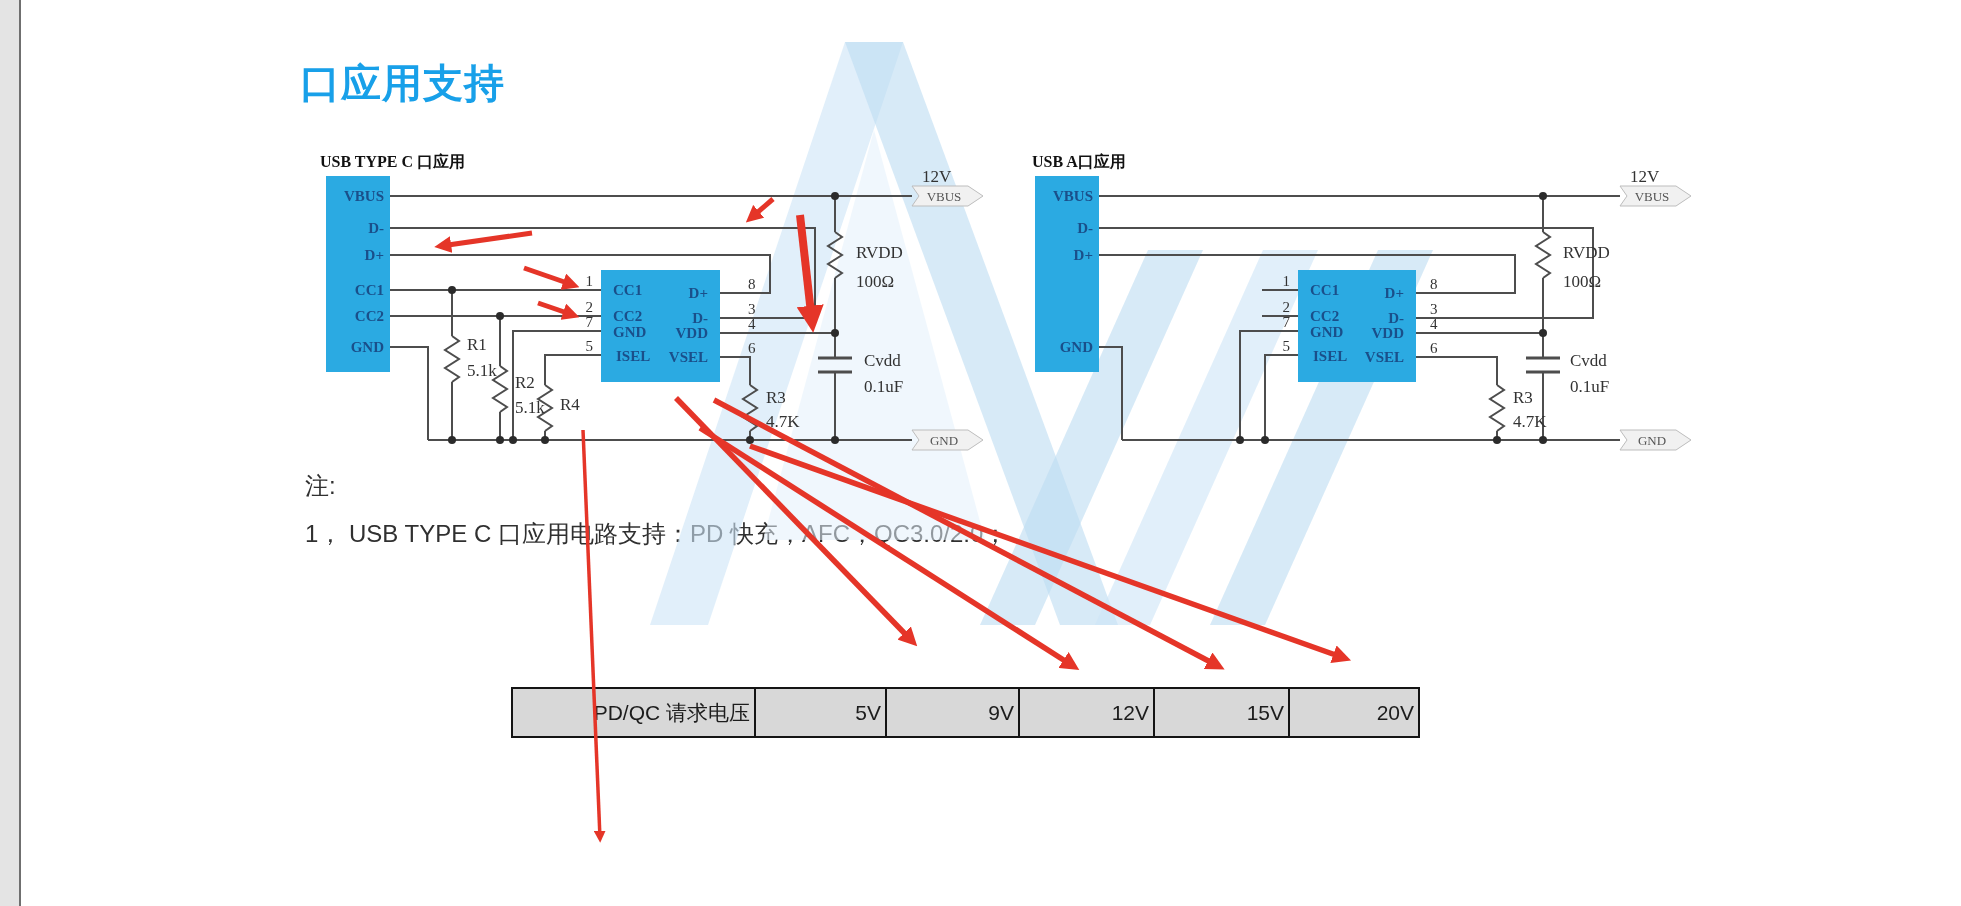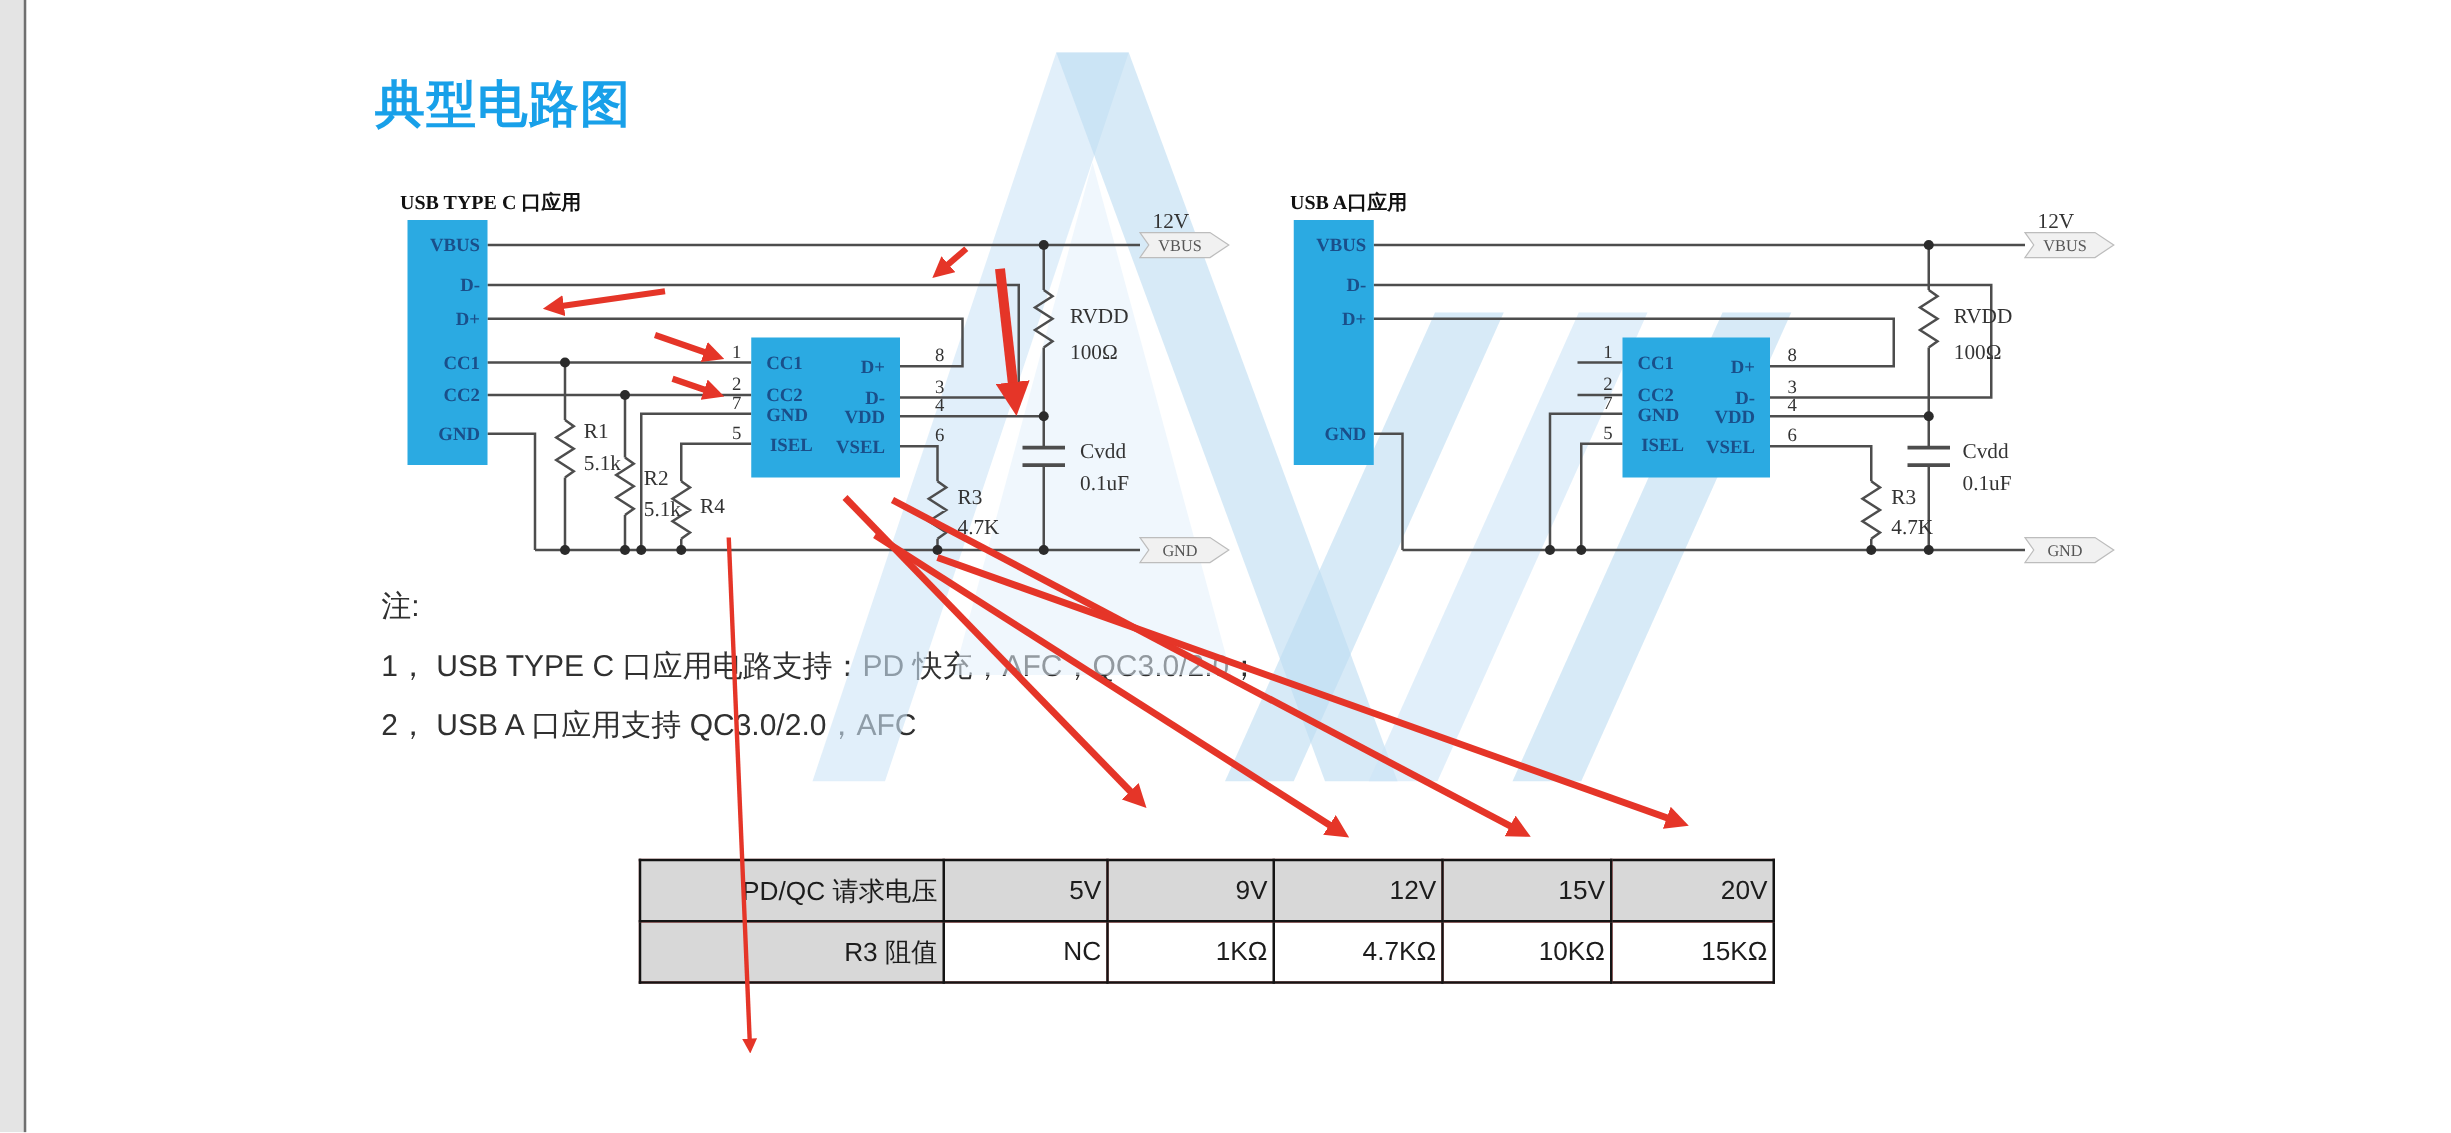--- a/index.html
+++ b/index.html
@@ -33,52 +33,43 @@
   .d{fill:#2b2b2b;}
   .ar{fill:none;stroke:#e53528;}
 </style>
 </head>
 <body>
 
 <div class="stage">
 
   <div class="edge"></div>
 
-  <div class="title">典型电路图</div>
+  <div class="title">口应用支持</div>
 
   <div class="note n0">注:</div>
   <div class="note n1">1，  USB TYPE C 口应用电路支持：PD 快充，AFC，QC3.0/2.0；</div>
-  <div class="note n2">2，  USB A 口应用支持 QC3.0/2.0，AFC</div>
 
   <table class="tbl">
     <colgroup>
         <col style="width:243px">
         <col style="width:131px">
         <col style="width:133px">
         <col style="width:135px">
         <col style="width:135px">
         <col style="width:130px">
       </colgroup>
     <tbody>
         <tr>
       <td class="g">PD/QC 请求电压</td>
       <td class="g">5V</td>
       <td class="g">9V</td>
       <td class="g">12V</td>
       <td class="g">15V</td>
       <td class="g">20V</td>
     </tr>
-    <tr>
-      <td class="g">R3 阻值</td>
-      <td>NC</td>
-      <td>1KΩ</td>
-      <td>4.7KΩ</td>
-      <td>10KΩ</td>
-      <td>15KΩ</td>
-    </tr>
   </tbody>
     </table>
 
   <svg class="ovl" width="1961" height="906" viewBox="0 0 1961 906">
     <defs>
       <marker id="ah" viewBox="0 0 10 10" refX="6" refY="5" markerWidth="3.4" markerHeight="3.4" orient="auto">
         <path d="M0,0 L10,5 L0,10 Z" fill="#e53528"></path>
       </marker>
     </defs>
 

